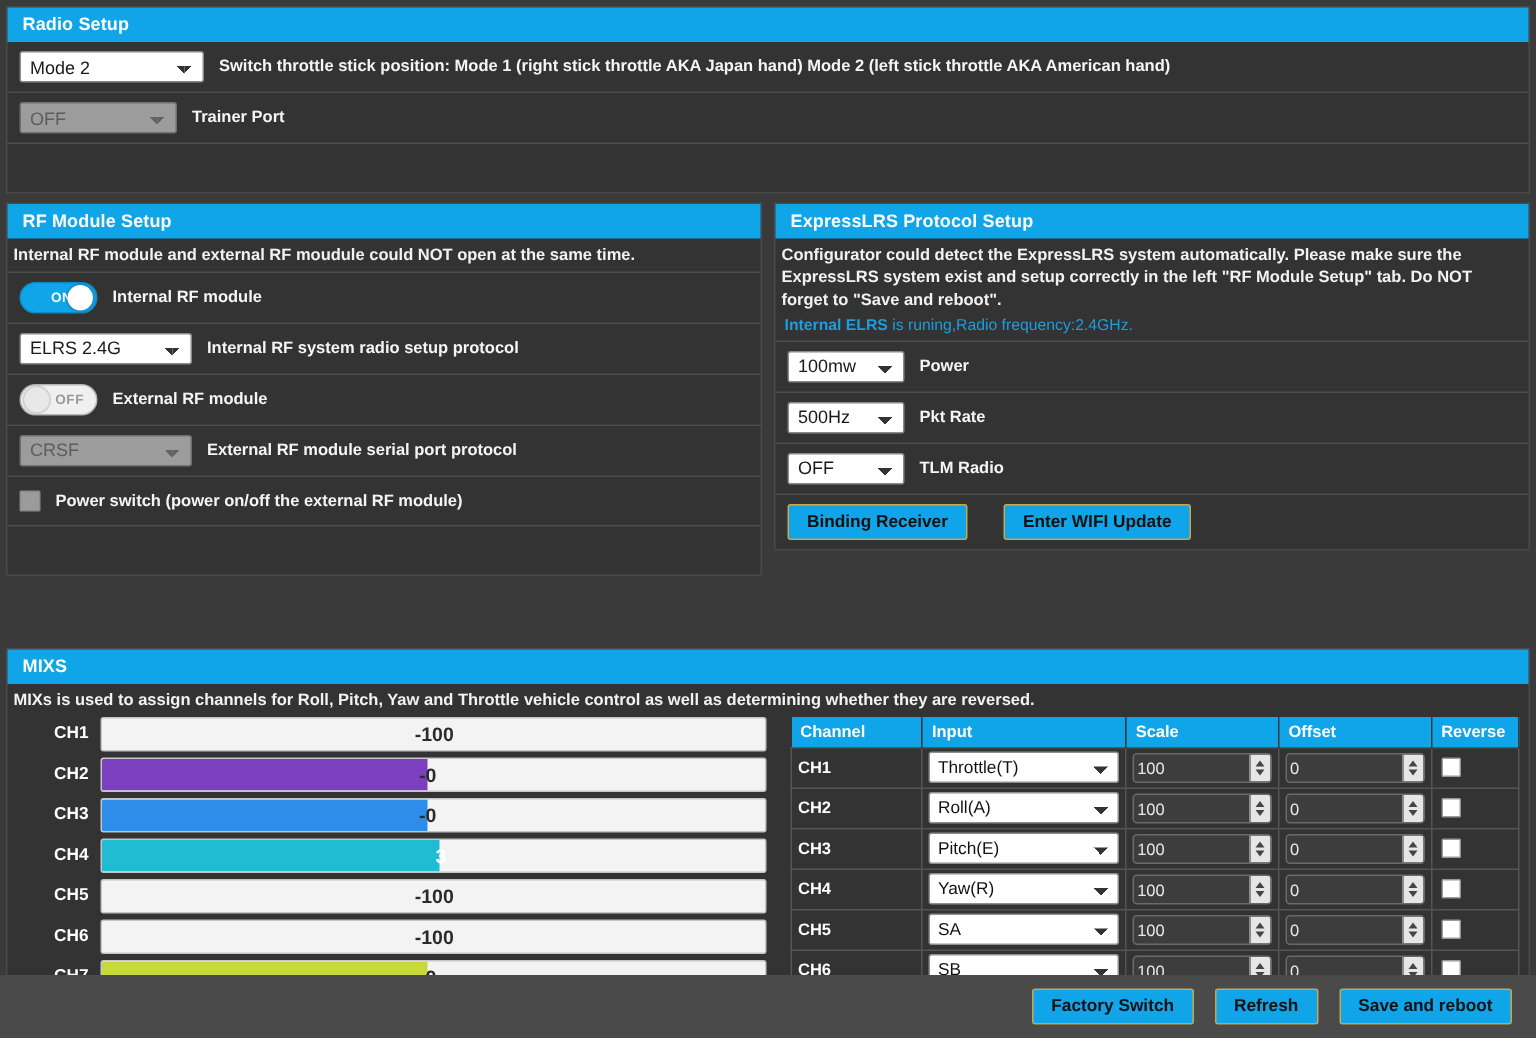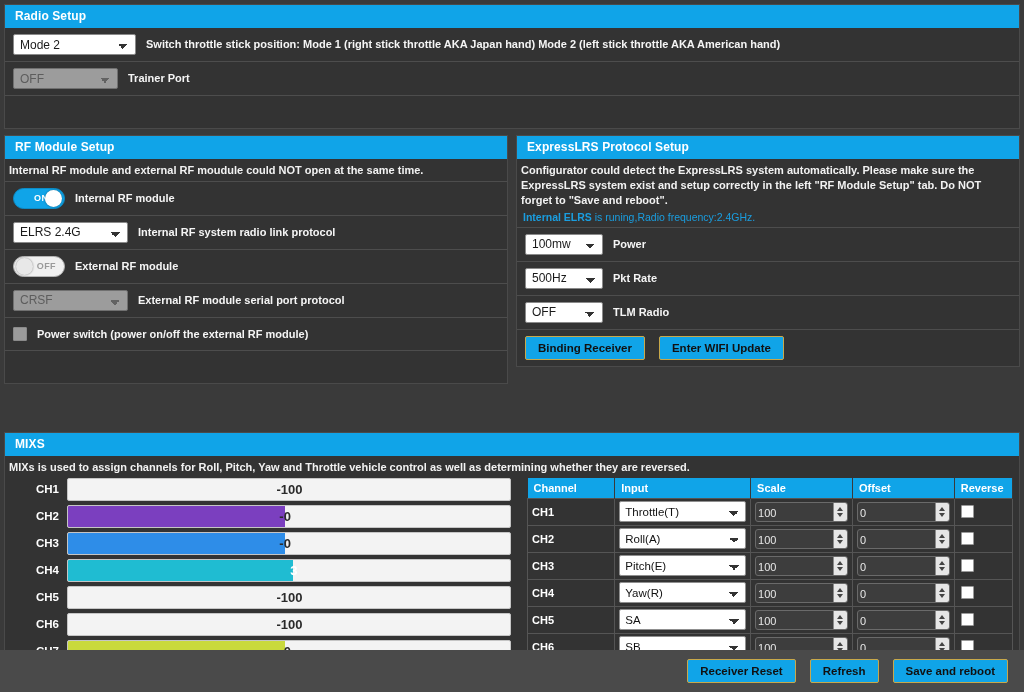--- a/index.html
+++ b/index.html
@@ -365,21 +365,21 @@
           <div class="row">
             <div class="toggle on">
               <span class="tlabel">ON</span>
               <span class="knob"></span>
             </div>
             <span class="row-label">Internal RF module</span>
           </div>
 
           <div class="row">
             <select class="sel w-proto"><option>ELRS 2.4G</option><option>CRSF</option><option>PPM</option></select>
-            <span class="row-label">Internal RF system radio link protocol</span>
+            <span class="row-label">Internal RF system radio setup protocol</span>
           </div>
 
           <div class="row">
             <div class="toggle off">
               <span class="tlabel">OFF</span>
               <span class="knob"></span>
             </div>
             <span class="row-label">External RF module</span>
           </div>
 
@@ -416,21 +416,21 @@
           <div class="row">
             <select class="sel w-els"><option>50Hz</option><option>150Hz</option><option>250Hz</option><option selected="">500Hz</option></select>
             <span class="row-label">Pkt Rate</span>
           </div>
 
           <div class="row">
             <select class="sel w-els"><option>OFF</option><option>1:128</option><option>1:64</option><option>1:32</option></select>
             <span class="row-label">TLM Radio</span>
           </div>
 
-          <div class="row" style="gap:14px;">
+          <div class="row" style="gap:24px;">
             <button class="btn">Binding Receiver</button>
             <button class="btn">Enter WIFI Update</button>
           </div>
         </div>
       </div>
     </div>
   </div>
 
   <div style="padding:48px 4px 0 4px;">
     <div class="panel">
@@ -686,17 +686,17 @@
                   </tr>
                 </tbody>
             </table>
           </div>
         </div>
       </div>
     </div>
   </div>
 
   <div class="footer">
-    <button class="btn">Receiver Reset</button>
+    <button class="btn">Factory Switch</button>
     <button class="btn">Refresh</button>
     <button class="btn">Save and reboot</button>
   </div>
 </div>
 
 </body></html>

